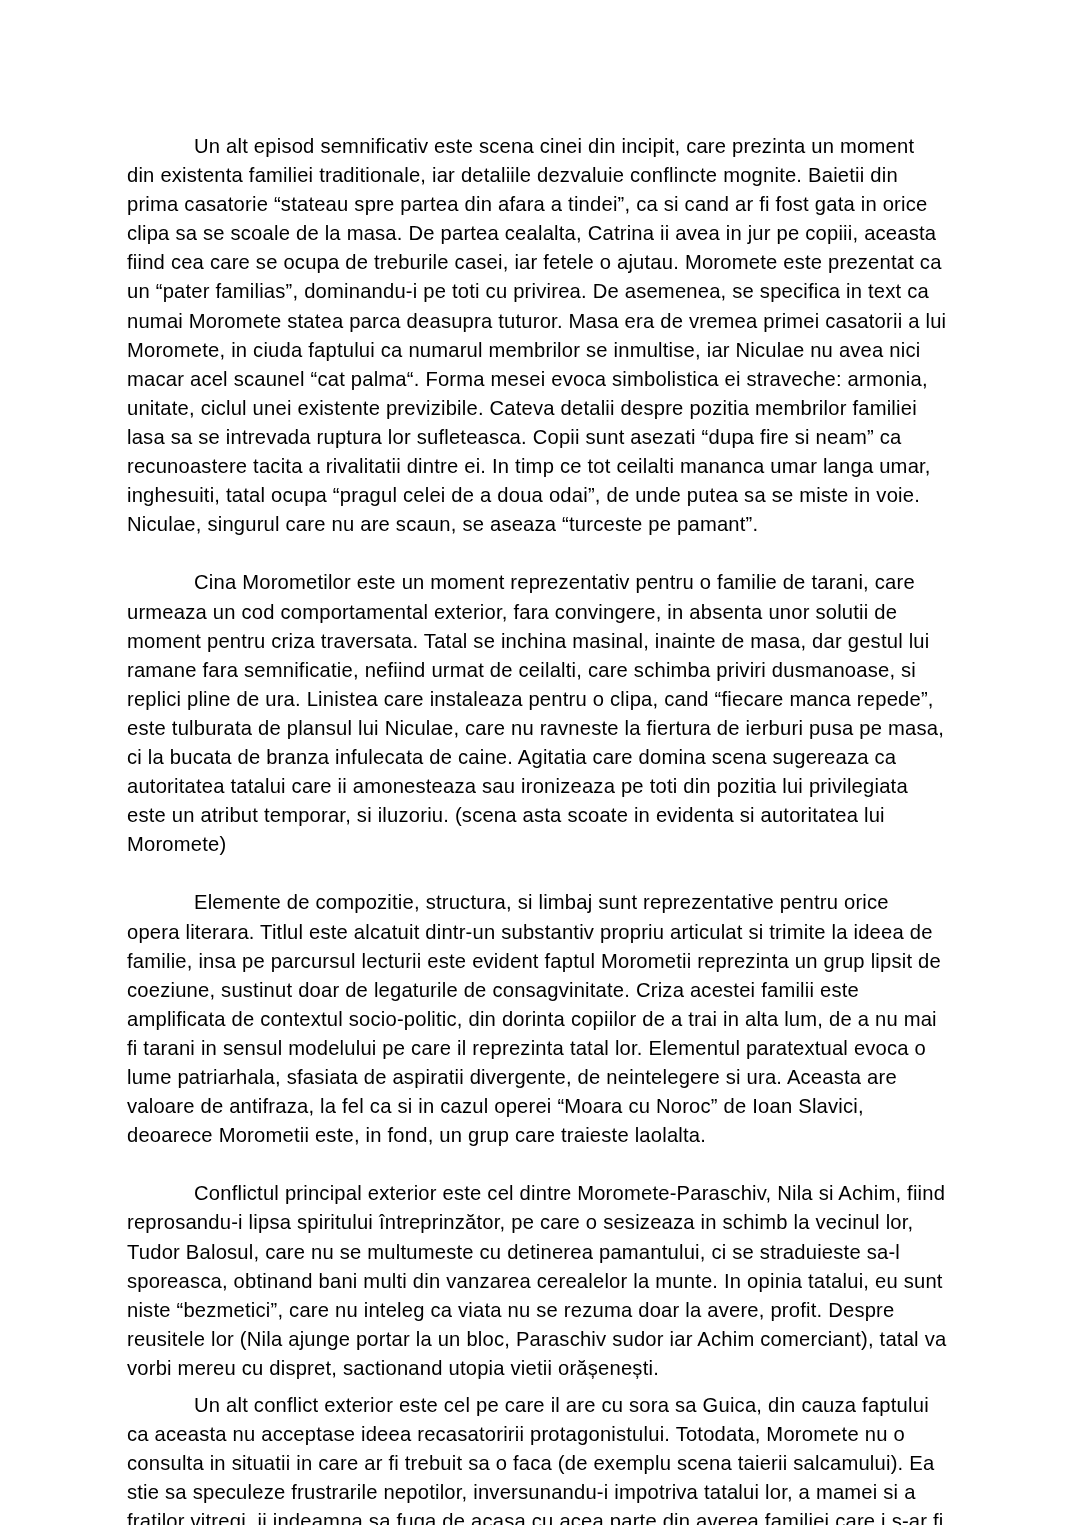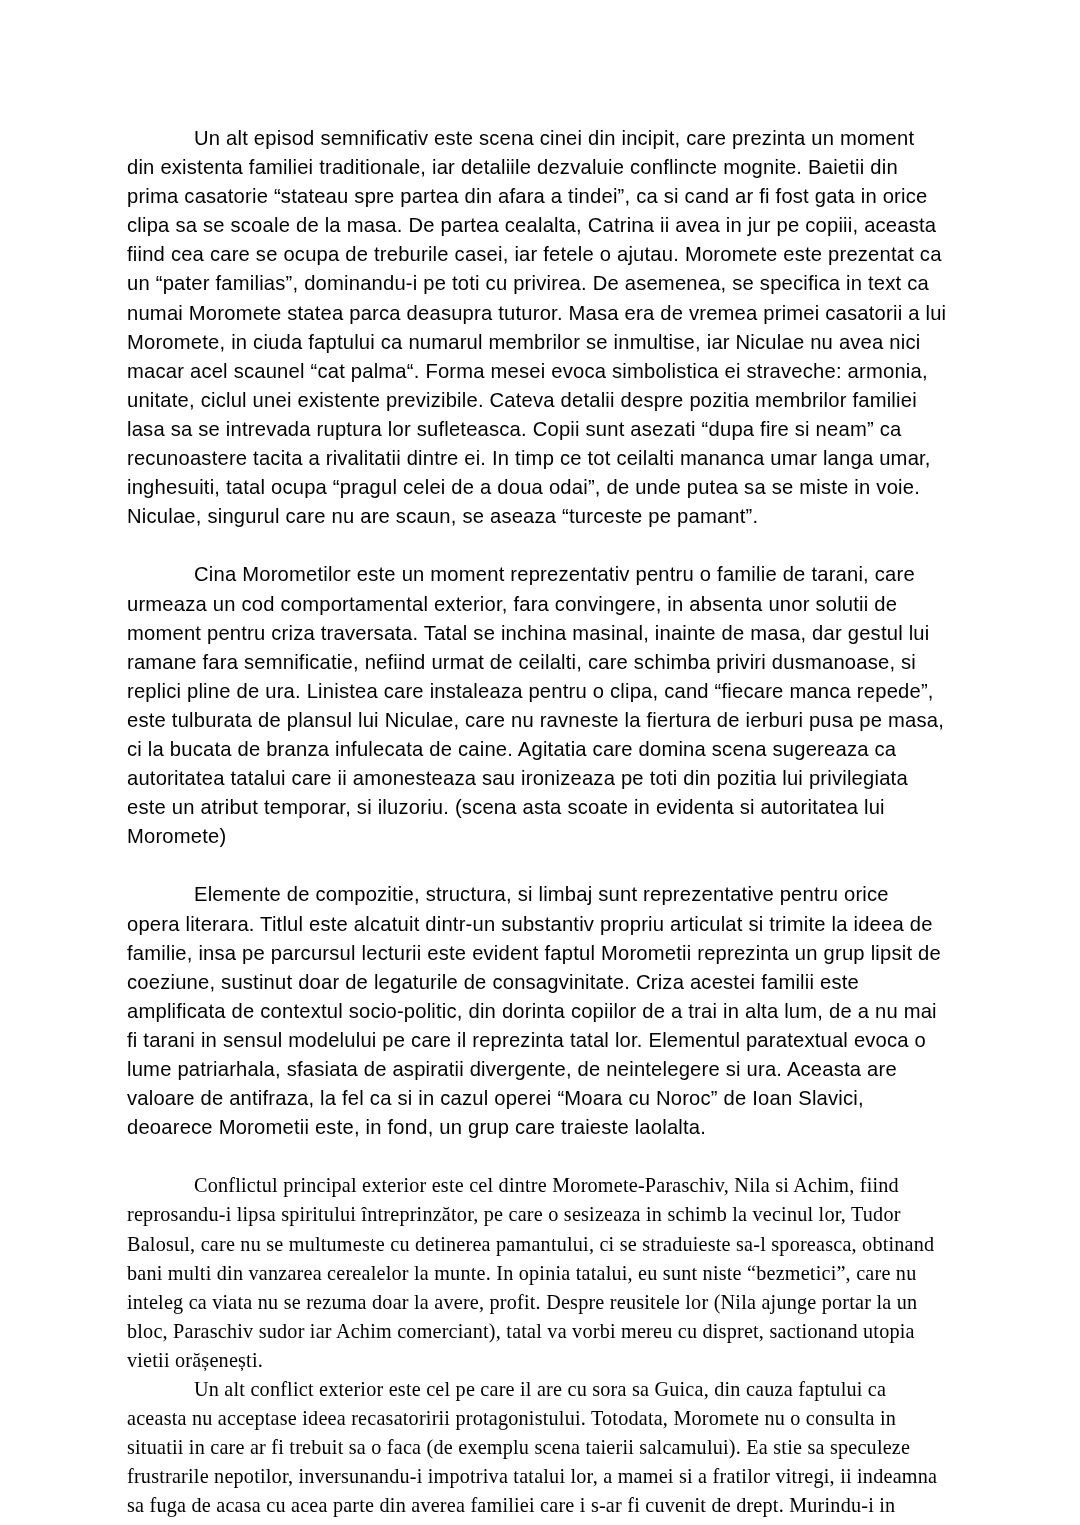--- a/index.html
+++ b/index.html
@@ -20,36 +20,35 @@
     box-sizing: border-box;
     overflow: hidden;
   }
   .doc-body {
     position: absolute;
     left: 127px;
     top: 124px;
     width: 820px;
   }
   p.para {
-    margin: 0 0 0 0;
+    margin: 8px 0 0 0;
     font-size: 20.2px;
     line-height: 29.1px;
     text-align: left;
     text-indent: 67px;
     color: #000000;
     letter-spacing: 0.01em;
     word-spacing: 0.002em;
     hyphens: none;
   }
   p.para.gap-after {
     margin-bottom: 29.1px;
   }
   p.para.no-gap {
     margin-bottom: 0;
-    font-family: Liberation Serif, serif;
   }
 </style>
 </head>
 <body>
 
 <div class="page">
   <div class="doc-body">
     <p class="para gap-after">Un alt episod semnificativ este scena cinei din incipit, care prezinta un moment din existenta familiei traditionale, iar detaliile dezvaluie conflincte mognite. Baietii din prima casatorie “stateau spre partea din afara a tindei”, ca si cand ar fi fost gata in orice clipa sa se scoale de la masa. De partea cealalta, Catrina ii avea in jur pe copiii, aceasta fiind cea care se ocupa de treburile casei, iar fetele o ajutau. Moromete este prezentat ca un “pater familias”, dominandu-i pe toti cu privirea. De asemenea, se specifica in text ca numai Moromete statea parca deasupra tuturor. Masa era de vremea primei casatorii a lui Moromete, in ciuda faptului ca numarul membrilor se inmultise, iar Niculae nu avea nici macar acel scaunel “cat palma“. Forma mesei evoca simbolistica ei straveche: armonia, unitate, ciclul unei existente previzibile. Cateva detalii despre pozitia membrilor familiei lasa sa se intrevada ruptura lor sufleteasca. Copii sunt asezati “dupa fire si neam” ca recunoastere tacita a rivalitatii dintre ei. In timp ce tot ceilalti mananca umar langa umar, inghesuiti, tatal ocupa “pragul celei de a doua odai”, de unde putea sa se miste in voie. Niculae, singurul care nu are scaun, se aseaza “turceste pe pamant”.</p>
     <p class="para gap-after">Cina Morometilor este un moment reprezentativ pentru o familie de tarani, care urmeaza un cod comportamental exterior, fara convingere, in absenta unor solutii de moment pentru criza traversata. Tatal se inchina masinal, inainte de masa, dar gestul lui ramane fara semnificatie, nefiind urmat de ceilalti, care schimba priviri dusmanoase, si replici pline de ura. Linistea care instaleaza pentru o clipa, cand “fiecare manca repede”, este tulburata de plansul lui Niculae, care nu ravneste la fiertura de ierburi pusa pe masa, ci la bucata de branza infulecata de caine. Agitatia care domina scena sugereaza ca autoritatea tatalui care ii amonesteaza sau ironizeaza pe toti din pozitia lui privilegiata este un atribut temporar, si iluzoriu. (scena asta scoate in evidenta si autoritatea lui Moromete)</p>
     <p class="para gap-after">Elemente de compozitie, structura, si limbaj sunt reprezentative pentru orice opera literara. Titlul este alcatuit dintr-un substantiv propriu articulat si trimite la ideea de familie, insa pe parcursul lecturii este evident faptul Morometii reprezinta un grup lipsit de coeziune, sustinut doar de legaturile de consagvinitate. Criza acestei familii este amplificata de contextul socio-politic, din dorinta copiilor de a trai in alta lum, de a nu mai fi tarani in sensul modelului pe care il reprezinta tatal lor. Elementul paratextual evoca o lume patriarhala, sfasiata de aspiratii divergente, de neintelegere si ura. Aceasta are valoare de antifraza, la fel ca si in cazul operei “Moara cu Noroc” de Ioan Slavici, deoarece Morometii este, in fond, un grup care traieste laolalta.</p>

